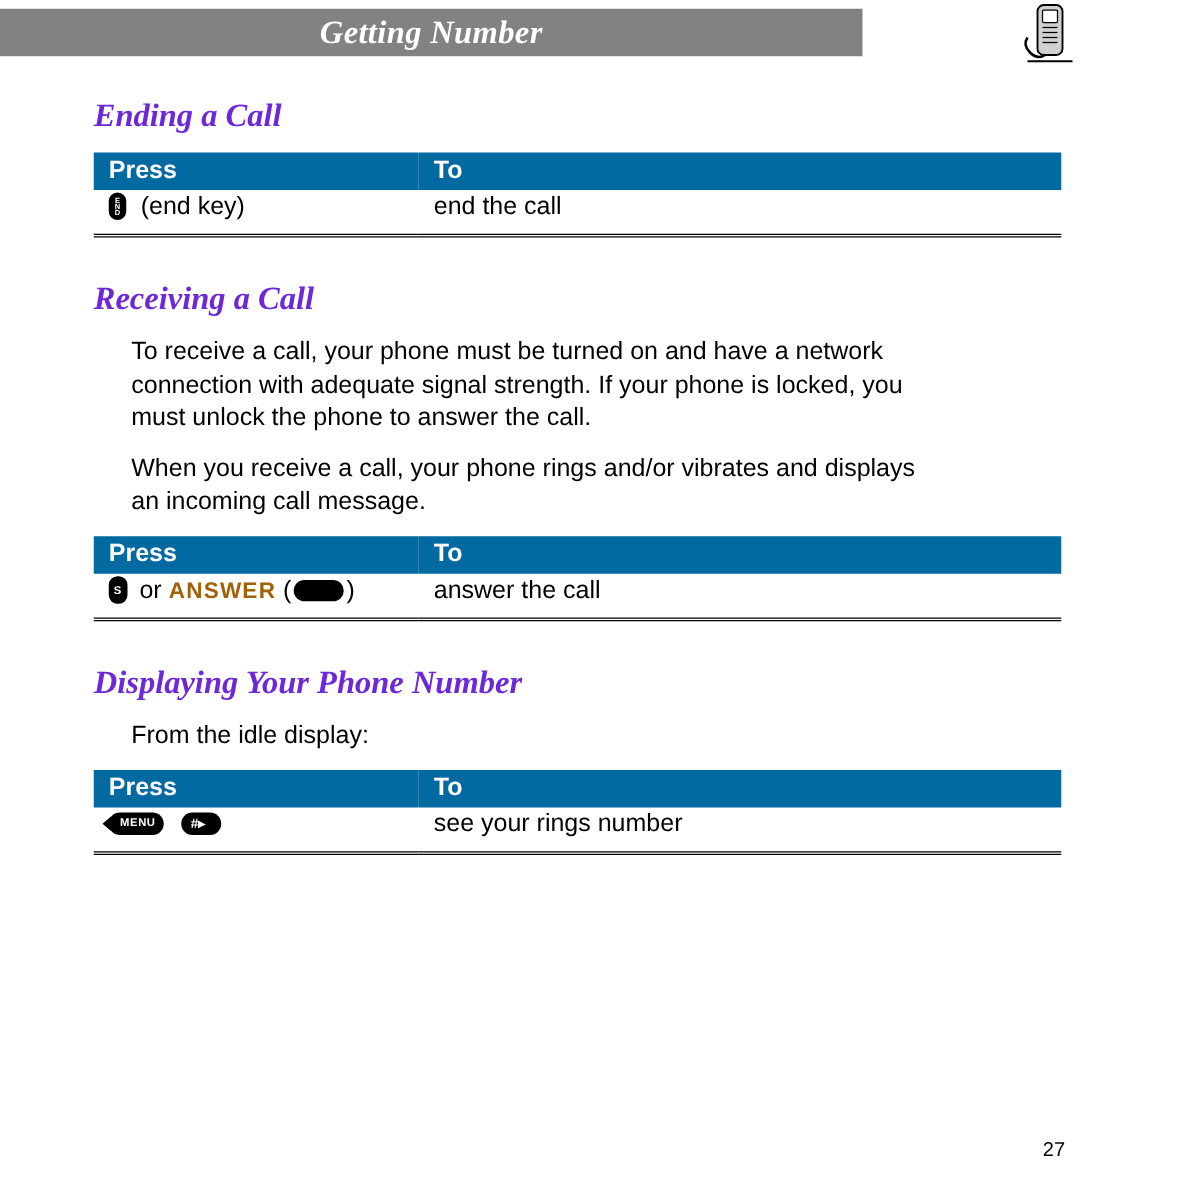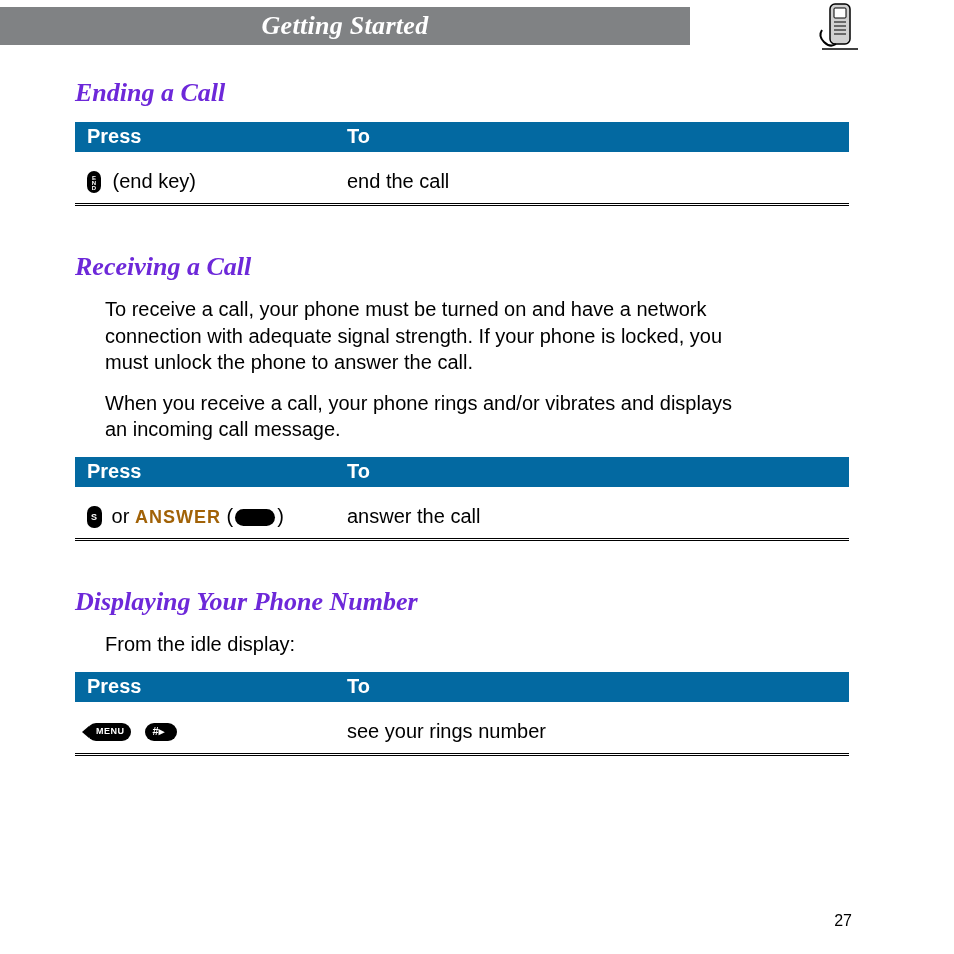--- a/index.html
+++ b/index.html
@@ -46,21 +46,21 @@
 
   h2 {
     font-family: Georgia, "Times New Roman", serif;
     font-style: italic;
     font-weight: bold;
     font-size: 26px;
     margin: 18px 0 14px 0;
     color: #6d28d9;
   }
   h2.tight-top { margin-top: 0; }
-  h2.sp-top { margin-top: 46px; }
+  h2.sp-top { margin-top: 34px; }
 
   .body-text {
     font-family: "Helvetica Neue", Helvetica, Arial, sans-serif;
     font-size: 20px;
     line-height: 1.33;
     margin: 0 0 14px 30px;
     font-weight: 300;
     max-width: 640px;
   }
 
@@ -74,21 +74,21 @@
   }
   table.press-to thead th {
     background: #0369a1;
     color: #fff;
     text-align: left;
     font-weight: bold;
     font-size: 20px;
     padding: 3px 10px 4px 12px;
   }
   table.press-to td {
-    padding: 18px 10px 10px 12px;
+    padding: 2px 10px 10px 12px;
     font-size: 20px;
     vertical-align: middle;
     font-weight: 300;
   }
   .col-press { width: 260px; }
   .col-to    { width: auto; }
 
   .indent-table { margin-left: 30px; width: calc(100% - 30px); }
 
   
@@ -152,21 +152,21 @@
     font-size: 16px;
     font-family: Liberation Sans, sans-serif;
   }
 </style>
 </head>
 <body>
 
 <div class="page">
 
   <div class="header-bar">
-    <span>Getting Started</span>
+    <span>Getting Number</span>
   </div>
 
   <svg class="phone-icon" viewBox="0 0 56 56">
     <rect x="18" y="4" width="20" height="40" rx="5" fill="#d0d0d0" stroke="#000" stroke-width="1.5"></rect>
     <rect x="22" y="8" width="12" height="10" rx="1" fill="#fff" stroke="#000" stroke-width="1"></rect>
     <line x1="22" y1="22" x2="34" y2="22" stroke="#000" stroke-width="1"></line>
     <line x1="22" y1="26" x2="34" y2="26" stroke="#000" stroke-width="1"></line>
     <line x1="22" y1="30" x2="34" y2="30" stroke="#000" stroke-width="1"></line>
     <line x1="22" y1="34" x2="34" y2="34" stroke="#000" stroke-width="1"></line>
     <path d="M10 30 Q6 36 12 42 Q18 48 24 44" fill="none" stroke="#000" stroke-width="2"></path>

